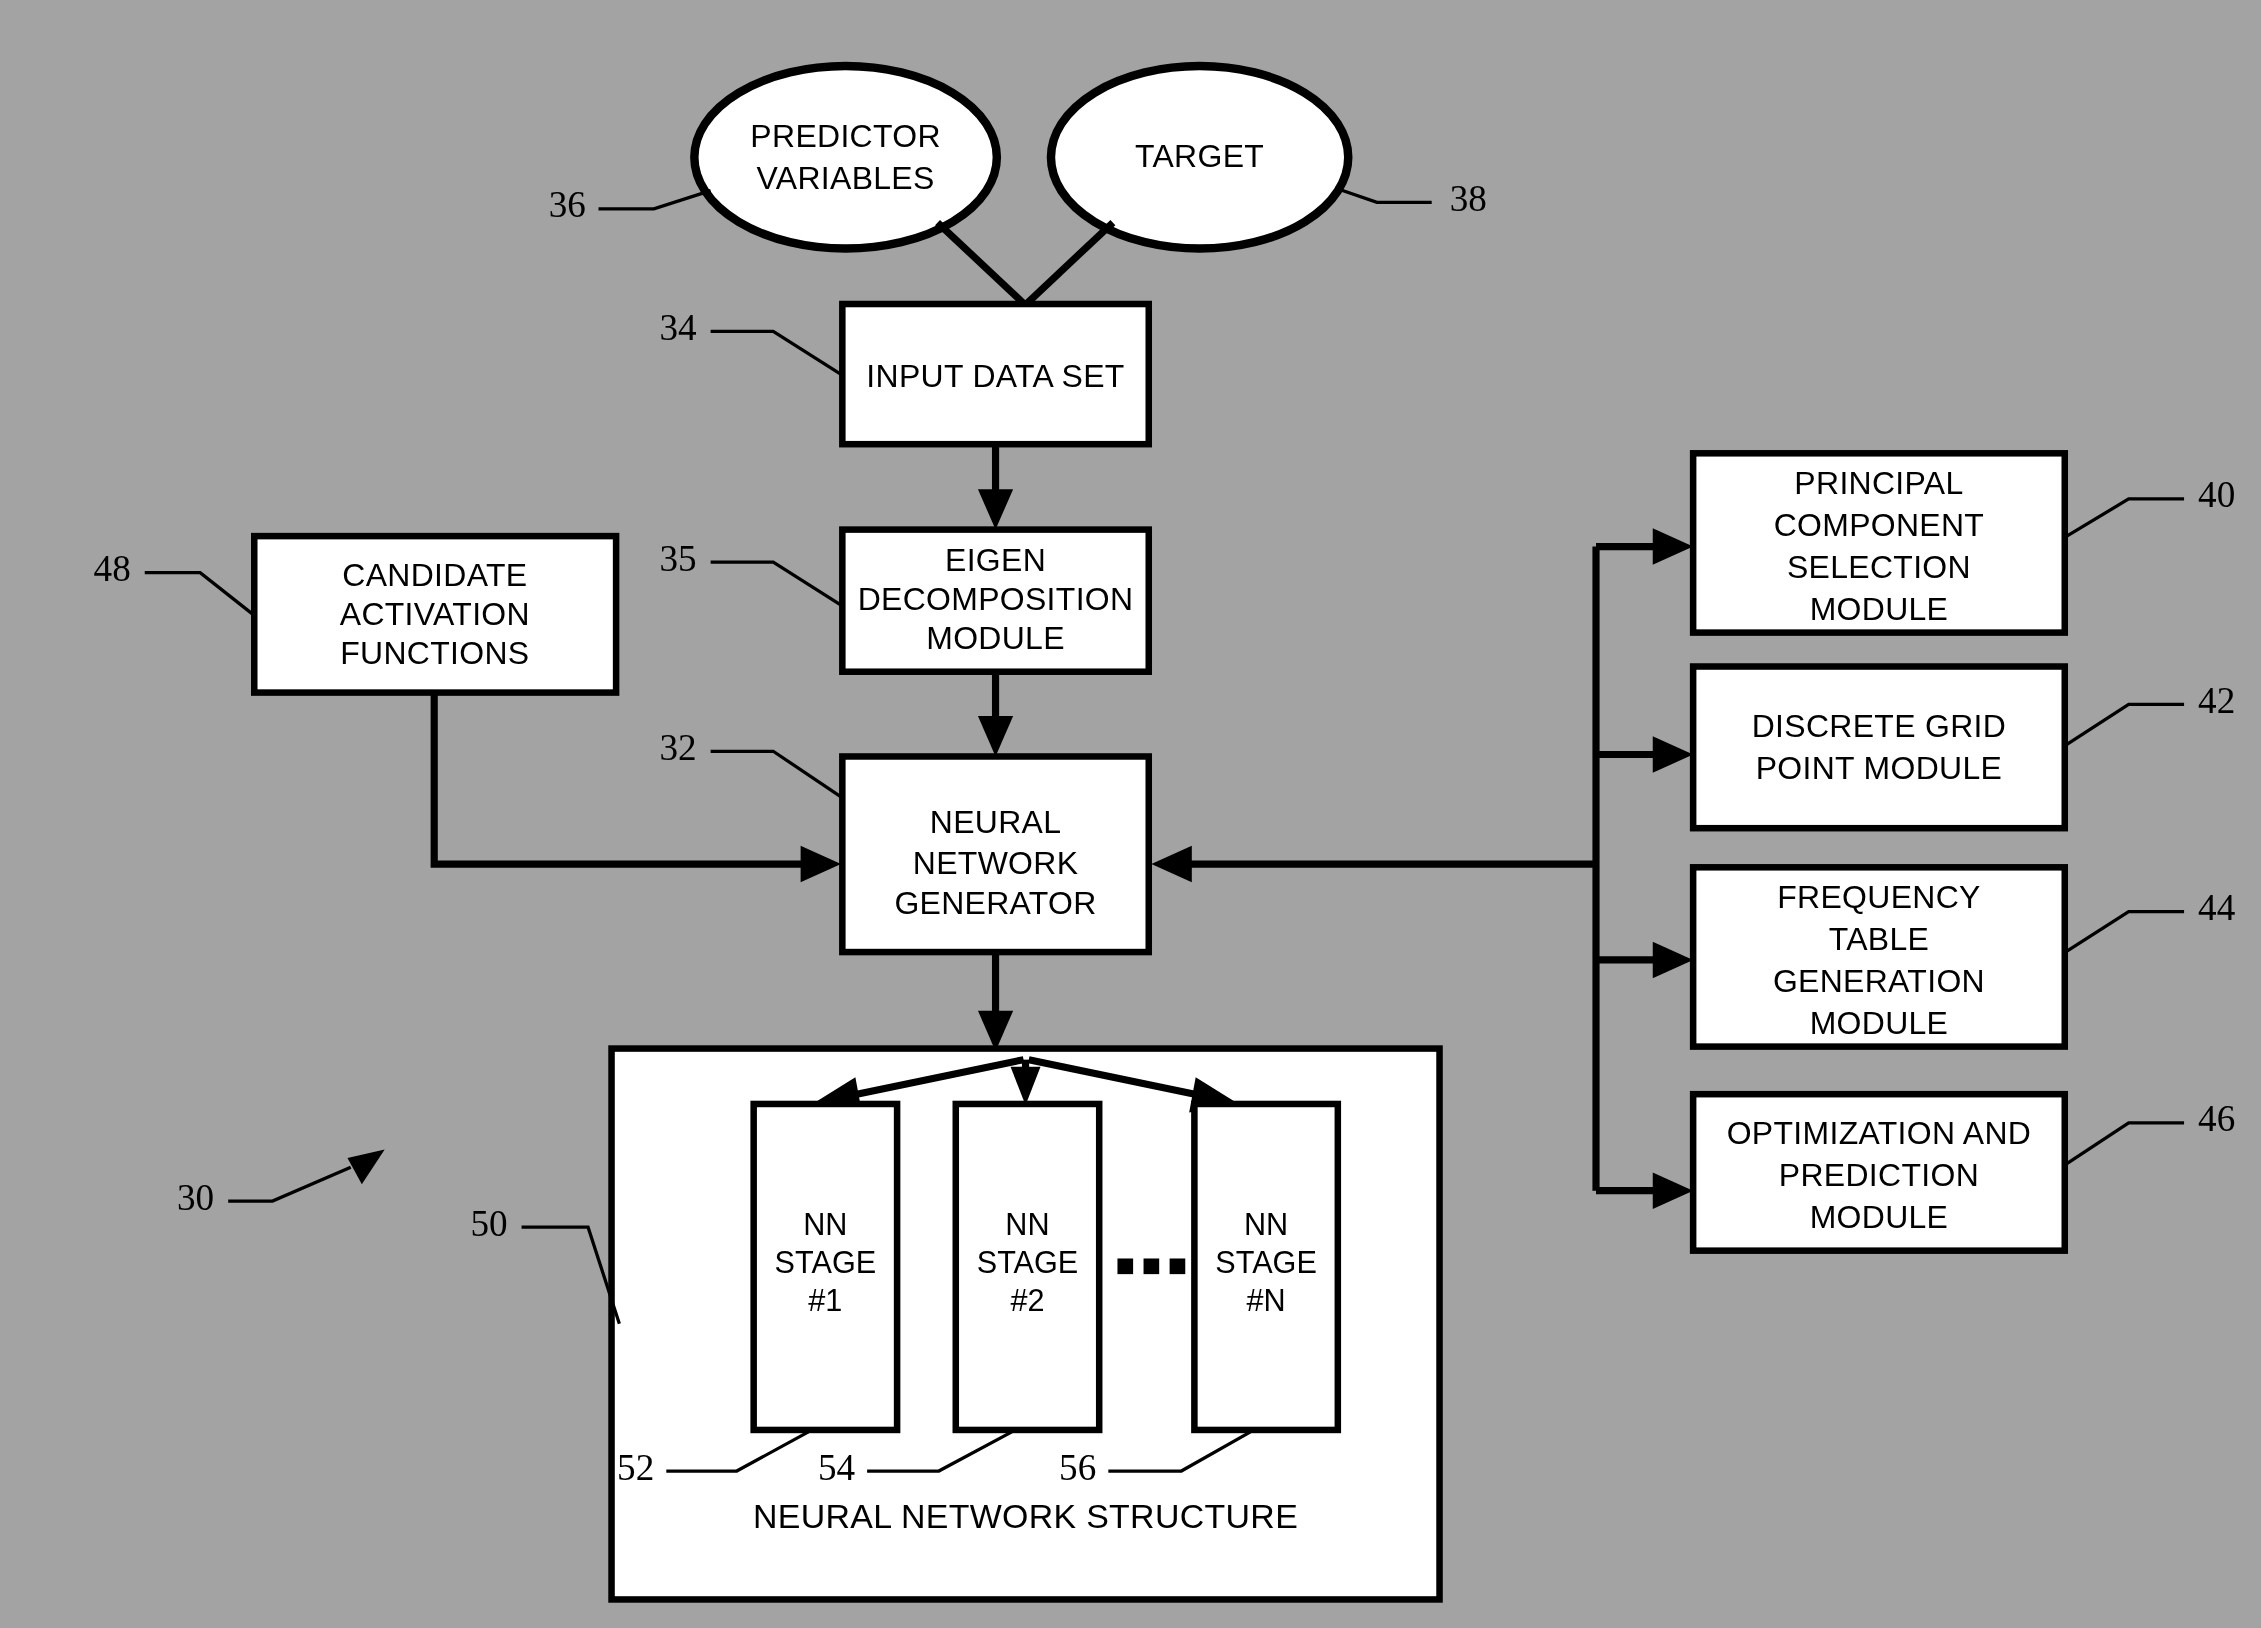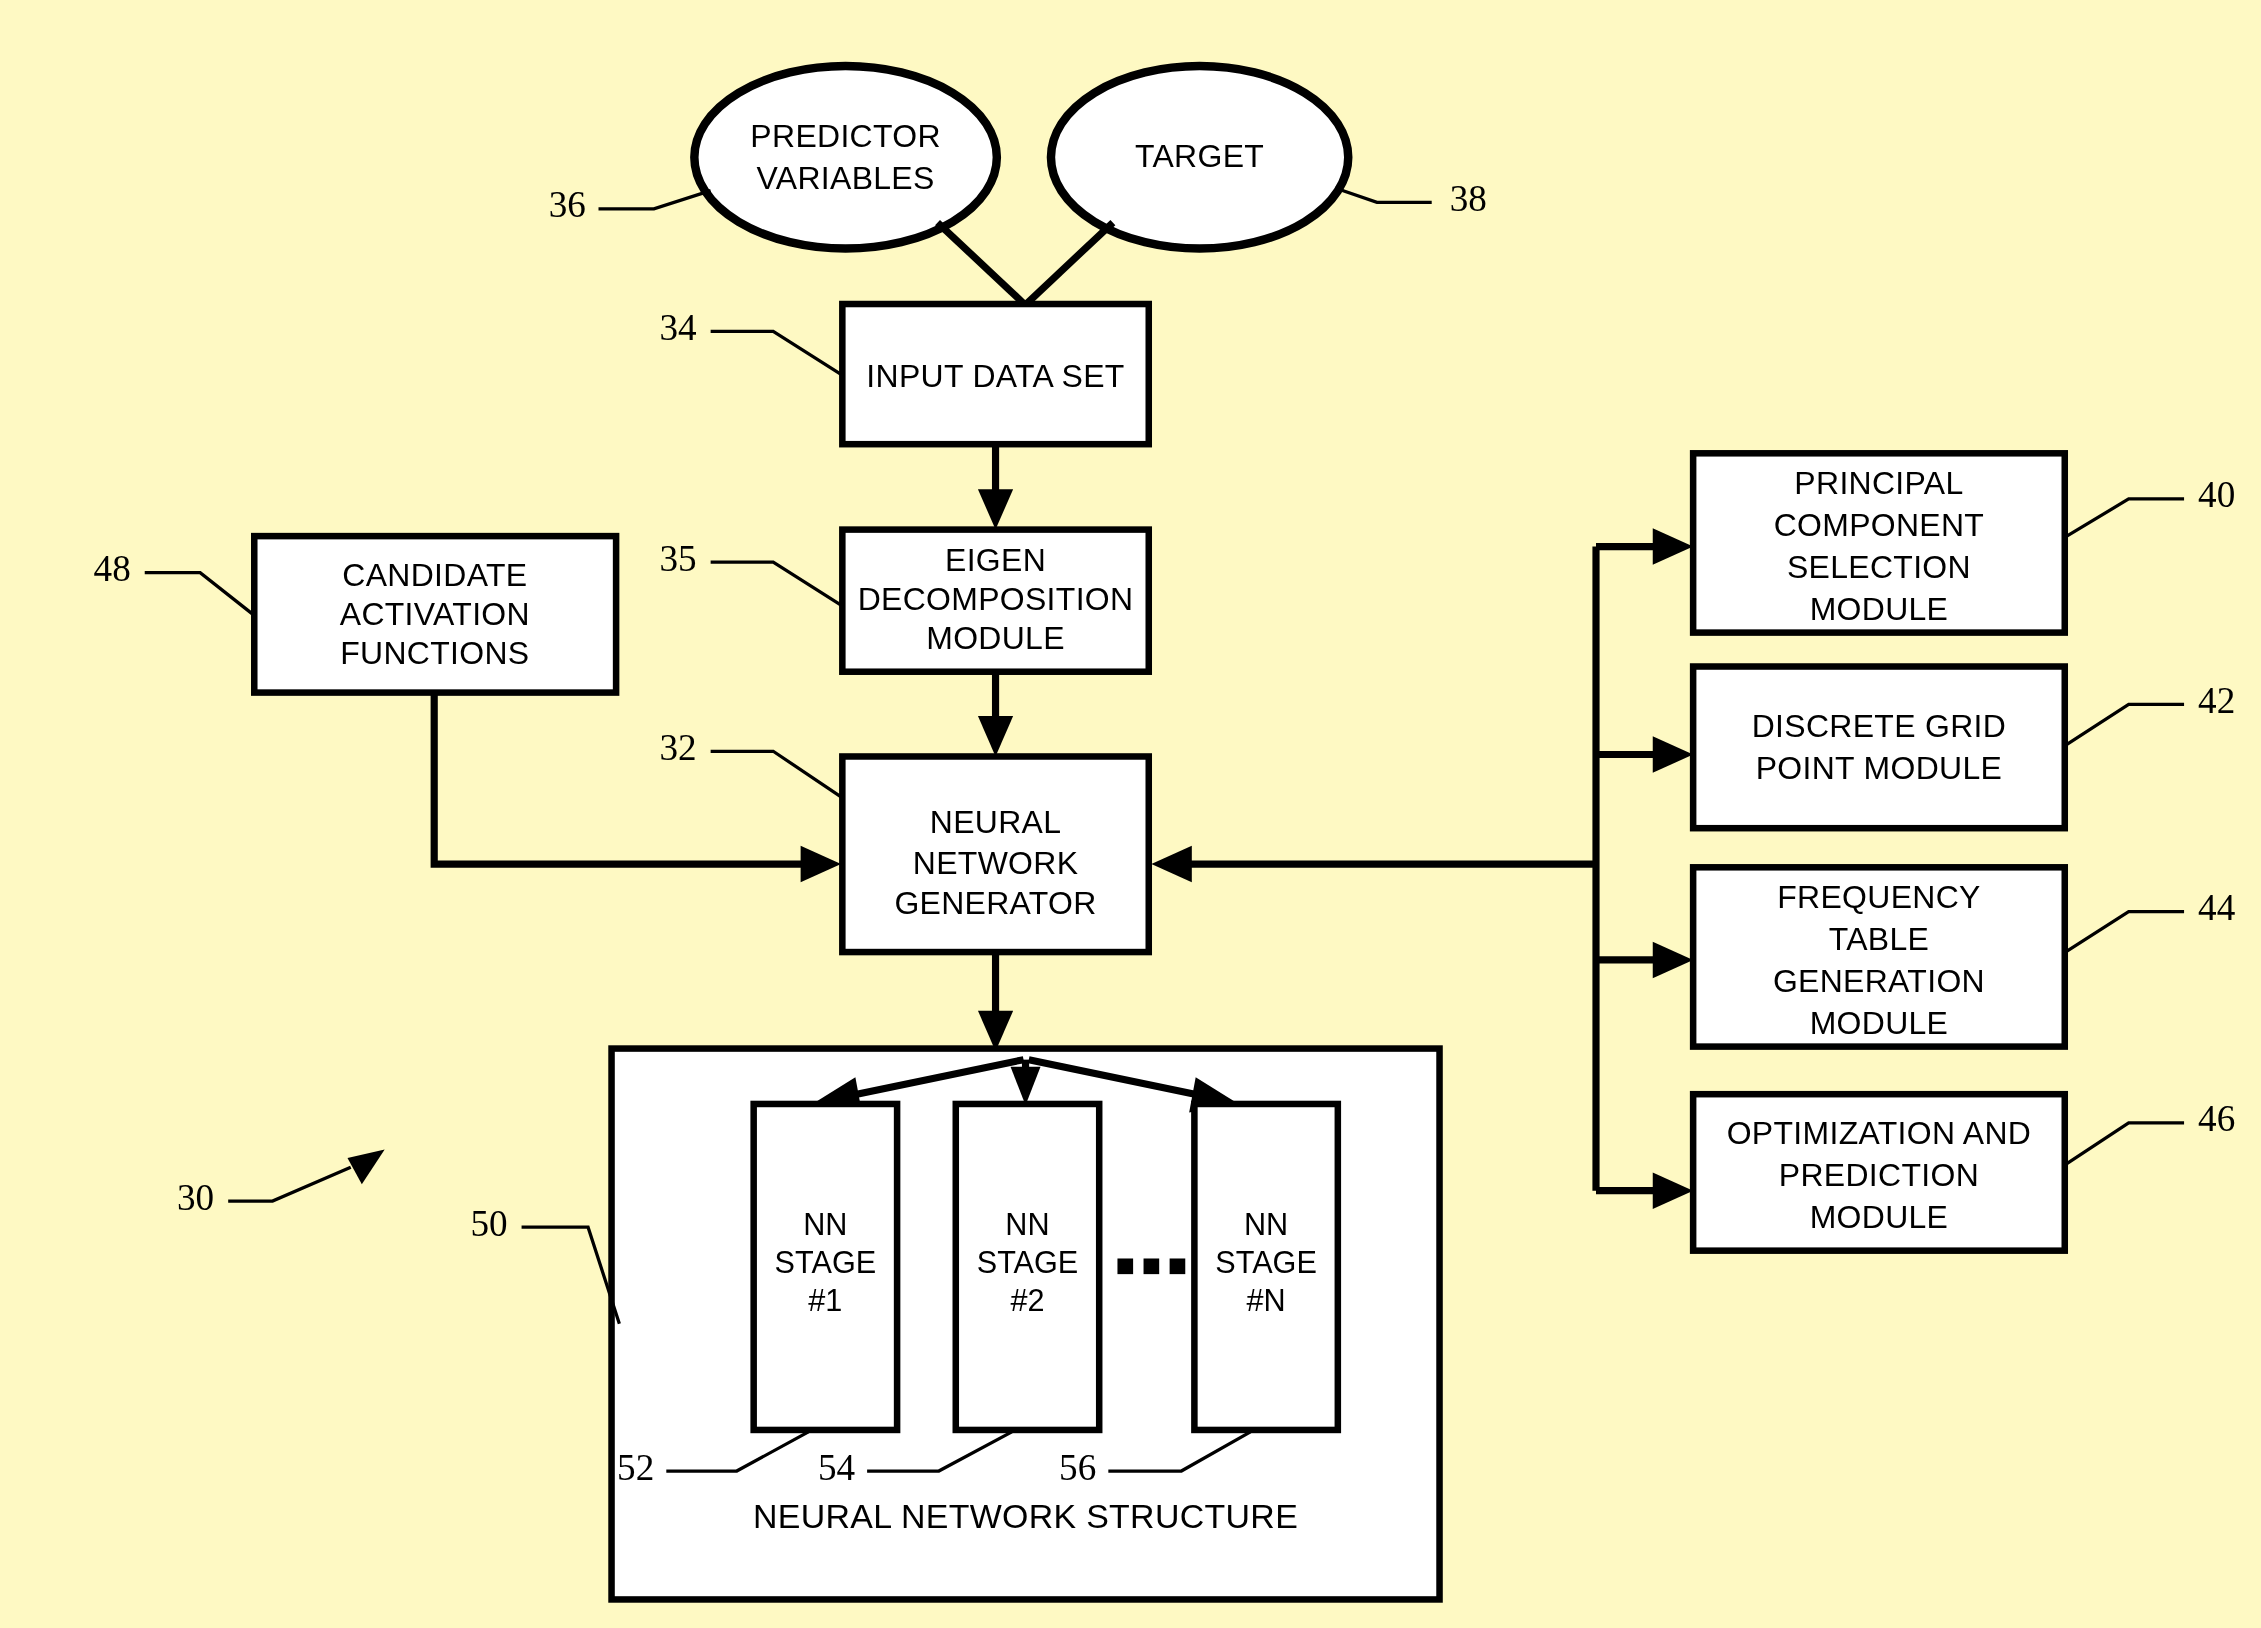--- a/index.html
+++ b/index.html
@@ -10,21 +10,21 @@
   body {
     width: 2261px;
     height: 1629px;
     font-family: "Liberation Sans", sans-serif;
     overflow: hidden;
   }
   #figure-root {
     position: relative;
     width: 2261px;
     height: 1629px;
-    background: #fef9c3;
+    background: #a3a3a3;
   }
   svg#diagram {
     display: block;
     width: 2261px;
     height: 1629px;
   }
   .stroke-box {
     fill: #ffffff;
     stroke: #000000;
     stroke-width: 10;

